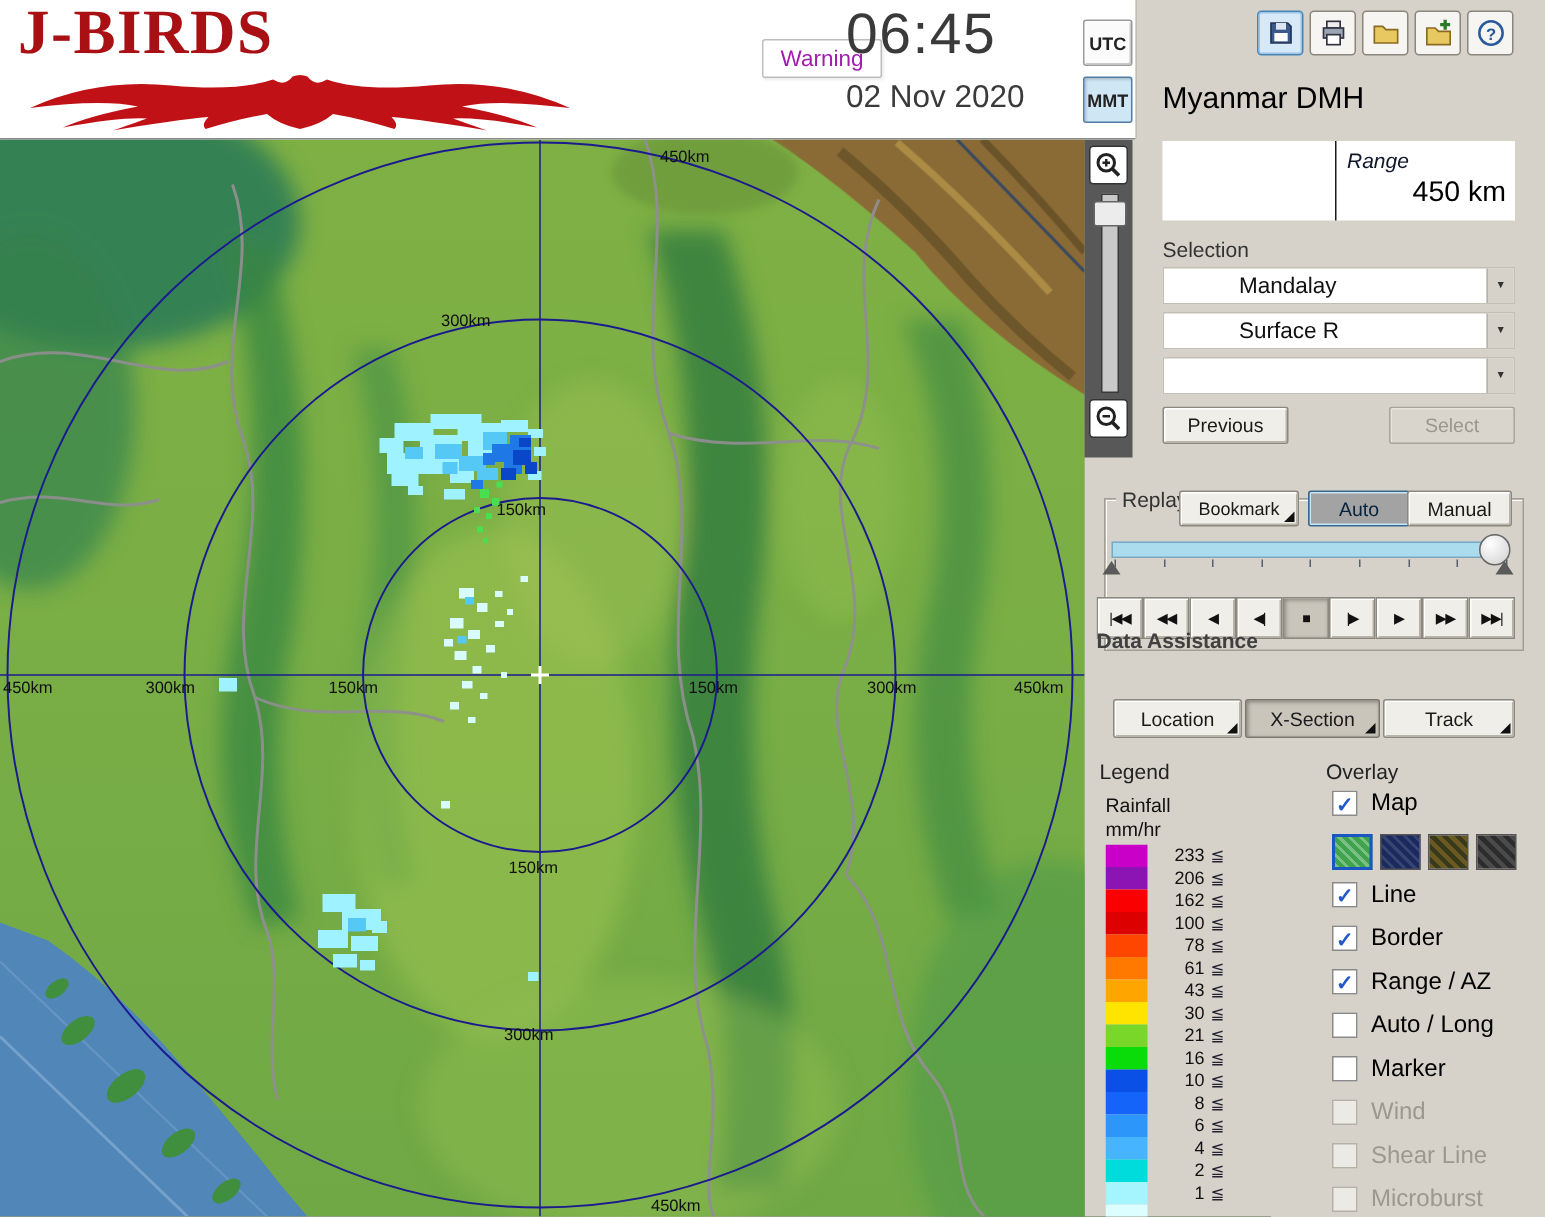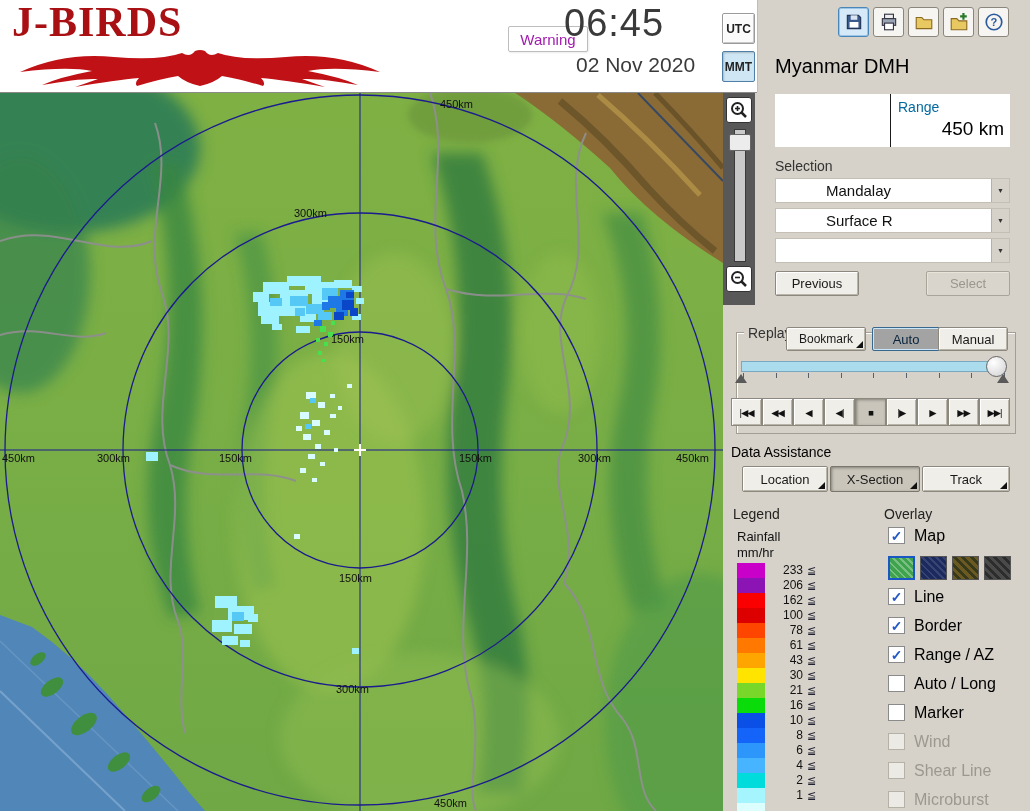--- a/index.html
+++ b/index.html
@@ -10,38 +10,38 @@
   
   #header{position:absolute;left:0;top:0;width:757px;height:92px;background:#fff;border-bottom:1px solid #8a8a8a;}
   #logo-title{position:absolute;left:12px;top:-2px;font-family:"Liberation Serif",serif;font-weight:bold;
               font-size:42px;color:#a81014;letter-spacing:1px;}
   #logo-sub{position:absolute;left:212px;top:10px;color:#cc1016;font-weight:bold;font-size:13px;line-height:16px;}
   #logo-sub .ws{word-spacing:6px;}
   #eagle{position:absolute;left:14px;top:48px;}
   #warning{position:absolute;left:508px;top:26px;width:80px;height:26px;background:#fff;border:1px solid #bdbdbd;
            border-radius:2px;color:#a21caf;font-size:15px;box-shadow:1px 1px 2px rgba(0,0,0,.08);}
   #clock-time{position:absolute;left:564px;top:2px;font-size:38px;color:#3a3a3a;letter-spacing:1px;}
-  #clock-date{position:absolute;left:564px;top:53px;font-size:21px;color:#3a3a3a;margin-left:12px;}
+  #clock-date{position:absolute;left:564px;top:53px;font-size:21px;color:#3a3a3a;}
   .tz{position:absolute;left:722px;width:33px;height:31px;font-size:12px;font-weight:bold;color:#222;border-radius:2px;}
   #tz-utc{top:13px;background:#fbfbfb;border:1px solid #9a9a9a;box-shadow:inset 1px 1px 0 #fff,inset -1px -1px 0 #c8c8c8;}
   #tz-mmt{top:51px;background:#cfe6f4;border:1px solid #4f7fa6;box-shadow:inset 1px 1px 2px rgba(0,0,0,.2);}
   #panel-sep{position:absolute;left:757px;top:0;width:1px;height:92px;background:#c2beb4;}
 
   
   #toolbar{position:absolute;left:838px;top:7px;display:flex;gap:4px;}
   .tb-btn{width:31px;height:30px;background:#f6f5f2;border:1px solid #8a867c;border-radius:3px;
           display:flex;align-items:center;justify-content:center;}
   .tb-btn.tb-active{background:#d6e9f8;border-color:#4a86b8;box-shadow:inset 0 0 0 1px #9cc4e4;}
   .tb-ico svg{width:20px;height:20px;display:block;}
   #station{position:absolute;left:775px;top:55px;font-size:20px;color:#000;}
 
   
   #range-box{position:absolute;left:775px;top:94px;width:235px;height:53px;background:#fff;}
   #range-div{position:absolute;left:115px;top:0;width:1px;height:53px;background:#1a1a1a;}
-  #range-label{position:absolute;left:123px;top:5px;font-size:14px;color:#0369a1;}
+  #range-label{position:absolute;left:123px;top:5px;font-size:14px;color:#0f172a;font-style:italic;}
   #range-value{position:absolute;right:6px;top:24px;font-size:19px;color:#000;}
   #sel-label{position:absolute;left:775px;top:158px;font-size:14px;color:#333;}
   #dropdowns{position:absolute;left:775px;top:178px;width:235px;}
   .dropdown{height:25px;margin-bottom:5px;display:flex;background:#fff;border:1px solid #c3bfb5;box-sizing:border-box;}
   .dd-val{flex:1;font-size:15px;color:#111;line-height:23px;padding-left:7px;overflow:hidden;margin-left:43px;}
   .dd-arrow{width:17px;border-left:1px solid #b5b1a7;background:#d6d2c9;display:flex;align-items:center;
             justify-content:center;font-size:7px;color:#333;}
 
   
   .btn3d{background:#f0eee8;border:1px solid #8c887e;border-radius:2px;font-size:13px;color:#1a1a1a;
@@ -69,21 +69,21 @@
           border-bottom:9px solid #5a5a5a;}
   #tl-tri-l{left:735px;top:374px;}
   #tl-tri-r{left:997px;top:374px;}
   #playback{position:absolute;left:731px;top:398px;display:flex;}
   .pb-btn{width:31px;height:28px;font-size:9.5px;letter-spacing:-1px;color:#111;display:flex;align-items:center;
           justify-content:center;background:#f0eee8;border:1px solid #8c887e;
           box-shadow:inset 1px 1px 0 #fff,inset -1px -1px 0 #b8b4aa;}
   .pb-btn.pressed{background:#c9c5bb;box-shadow:inset 1px 1px 3px rgba(0,0,0,.35);}
 
   
-  #da-label{position:absolute;left:731px;top:444px;font-size:14px;color:#000000;}
+  #da-label{position:absolute;left:731px;top:419px;font-size:14px;color:#404040;font-weight:bold;}
   #assist{position:absolute;left:742px;top:466px;display:flex;gap:2px;}
   .da-btn{height:26px;font-size:13px;position:relative;}
 
   
   #legend-title{position:absolute;left:733px;top:506px;font-size:14px;color:#222;}
   #overlay-title{position:absolute;left:884px;top:506px;font-size:14px;color:#222;}
   #legend-sub1{position:absolute;left:737px;top:529px;font-size:13px;color:#111;}
   #legend-sub2{position:absolute;left:737px;top:545px;font-size:13px;color:#111;}
   #legend-rows{position:absolute;left:737px;top:563px;}
   .leg-row{display:flex;align-items:center;height:15px;}

